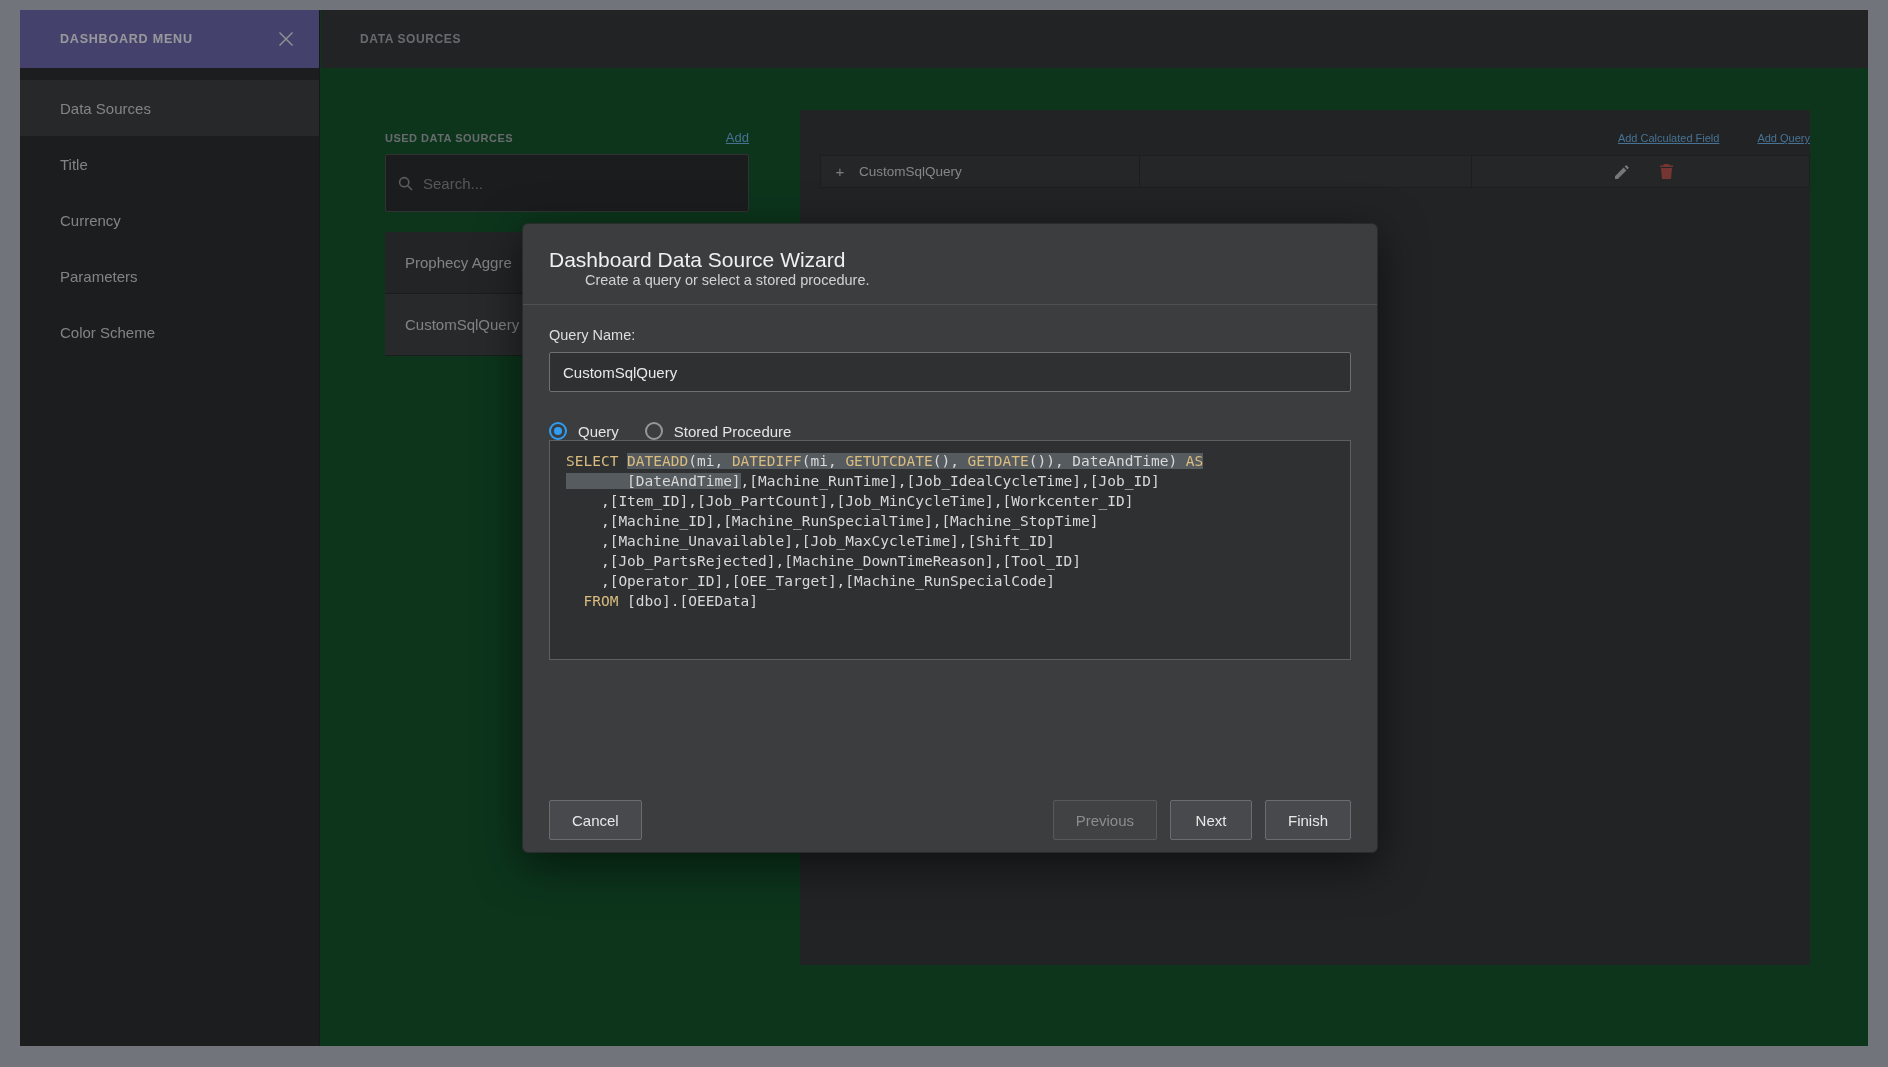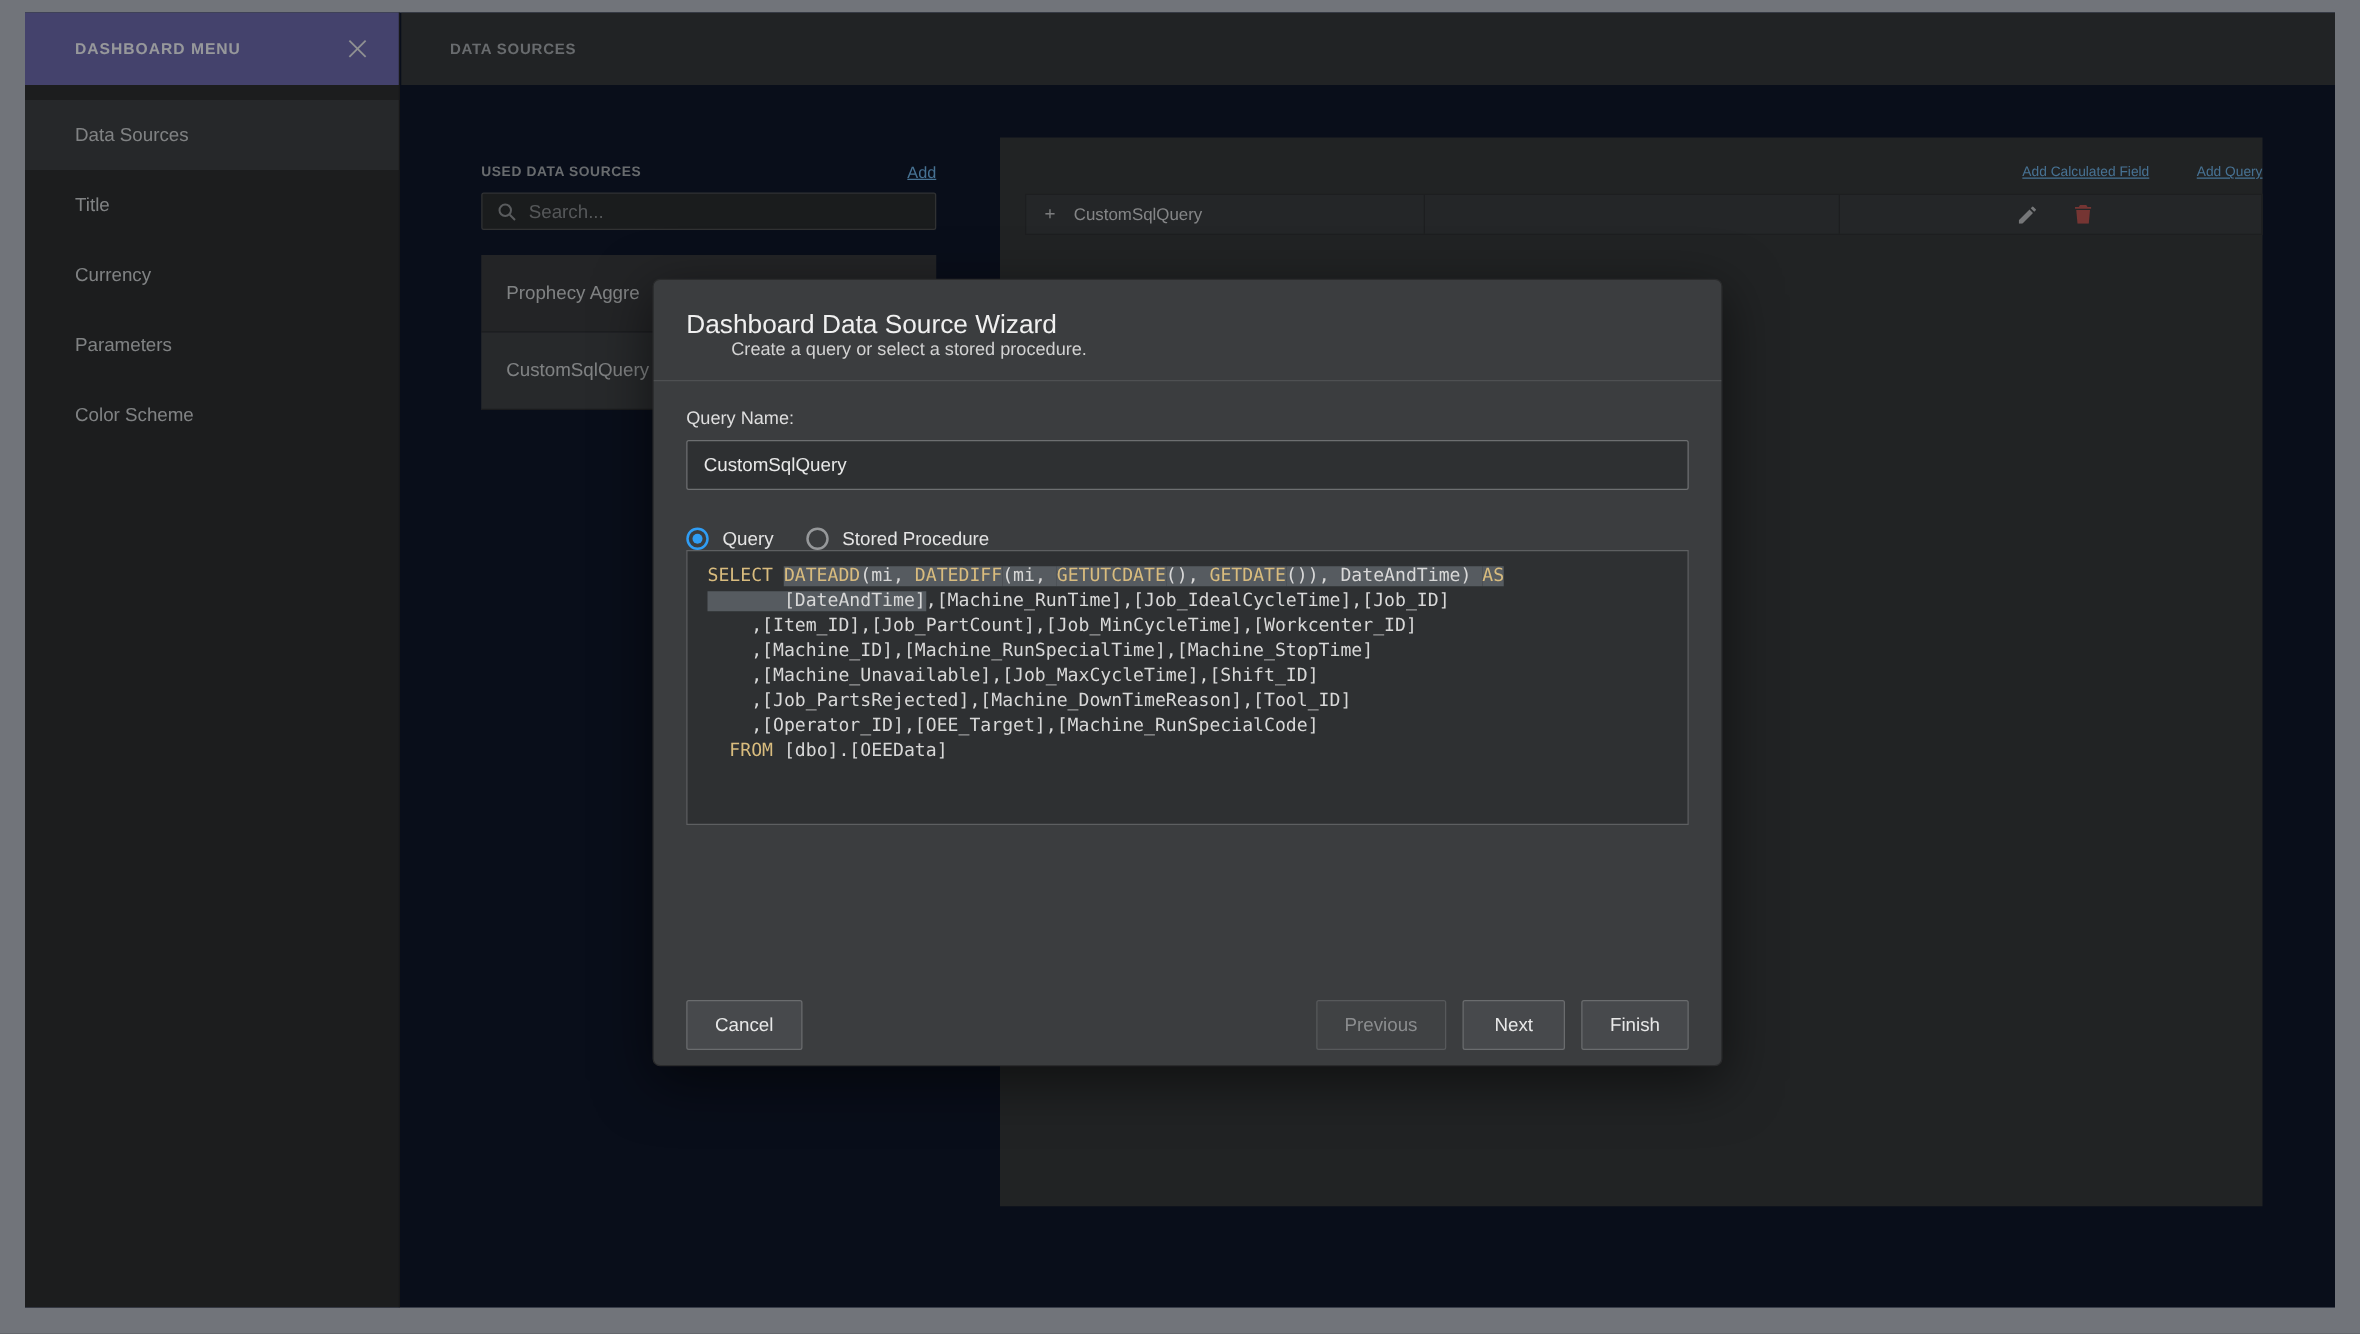--- a/index.html
+++ b/index.html
@@ -1,20 +1,20 @@
 <!DOCTYPE html>
 <html><head>
 <meta charset="utf-8">
 <style>
   * { margin:0; padding:0; box-sizing:border-box; }
   html,body { background:#595c60; }
   body { font-family:"Liberation Sans","DejaVu Sans",sans-serif; }
 
   .screen { position:relative; width:1888px; height:1067px; background:#71747a; overflow:hidden; }
-  .app { position:absolute; left:20px; top:10px; right:20px; bottom:21px; background:#0f172a; overflow:hidden; }
+  .app { position:absolute; left:20px; top:10px; right:20px; bottom:21px; background:#14532d; overflow:hidden; }
 
   
   .sidebar { position:absolute; left:0; top:0; bottom:0; width:300px; background:#2c2e30; border-right:1px solid #242628; z-index:1; }
   .sidebar-header { height:58px; background:#6b68aa; display:flex; align-items:center; justify-content:space-between; padding:0 18px 0 40px; }
   .sidebar-title { font-size:12.5px; font-weight:bold; letter-spacing:0.8px; color:#eceef2; }
   .sidebar-close { width:30px; height:30px; display:flex; align-items:center; justify-content:center; cursor:pointer; }
   .side-nav { padding-top:12px; }
   .side-item { height:56px; display:flex; align-items:center; padding-left:40px; font-size:15px; color:#c9ccce; cursor:pointer; }
   .side-item.selected { background:#3c3f42; }
 
@@ -23,21 +23,21 @@
   .topbar-title { font-size:12px; font-weight:bold; letter-spacing:0.6px; color:#a3a8ac; }
 
   
   .right-region { position:absolute; left:780px; top:100px; width:1010px; height:855px; background:#343739; z-index:1; }
 
   .used-sources { position:absolute; left:365px; top:120px; width:364px; z-index:2; }
   .panel-head { display:flex; justify-content:space-between; align-items:center; margin-bottom:9px; }
   .panel-heading { font-size:11px; font-weight:bold; letter-spacing:0.5px; color:#a3a8ac; }
   .link { color:#6fb2e6; text-decoration:underline; cursor:pointer; }
   .small-link { font-size:13px; }
-  .searchbox { height:30px; background:#2a2c2e; border:1px solid #4d4f51; border-radius:2px; display:flex; align-items:center; padding:0 12px; }
+  .searchbox { height:58px; background:#2a2c2e; border:1px solid #4d4f51; border-radius:2px; display:flex; align-items:center; padding:0 12px; }
   .searchbox svg { flex:0 0 auto; margin-right:10px; }
   .search-input { flex:1; background:transparent; border:none; outline:none; color:#d0d2d4; font-size:15px; font-family:inherit; }
   .search-input::placeholder { color:#85898c; }
   .ds-list { margin-top:20px; }
   .ds-row { height:62px; display:flex; align-items:center; padding-left:20px; background:#37393c; border-bottom:1px solid #2b2d2f; font-size:15px; color:#c9ccce; cursor:pointer; white-space:nowrap; overflow:hidden; }
   .ds-row.selected { background:#3e4144; }
 
   .query-area { position:absolute; left:800px; top:122px; width:990px; z-index:2; }
   .links-row { display:flex; justify-content:flex-end; gap:38px; margin-bottom:11px; font-size:11px; }
   .query-row { position:relative; height:33px; background:#393c3f; border:1px solid #2e3032; display:flex; align-items:center; }

